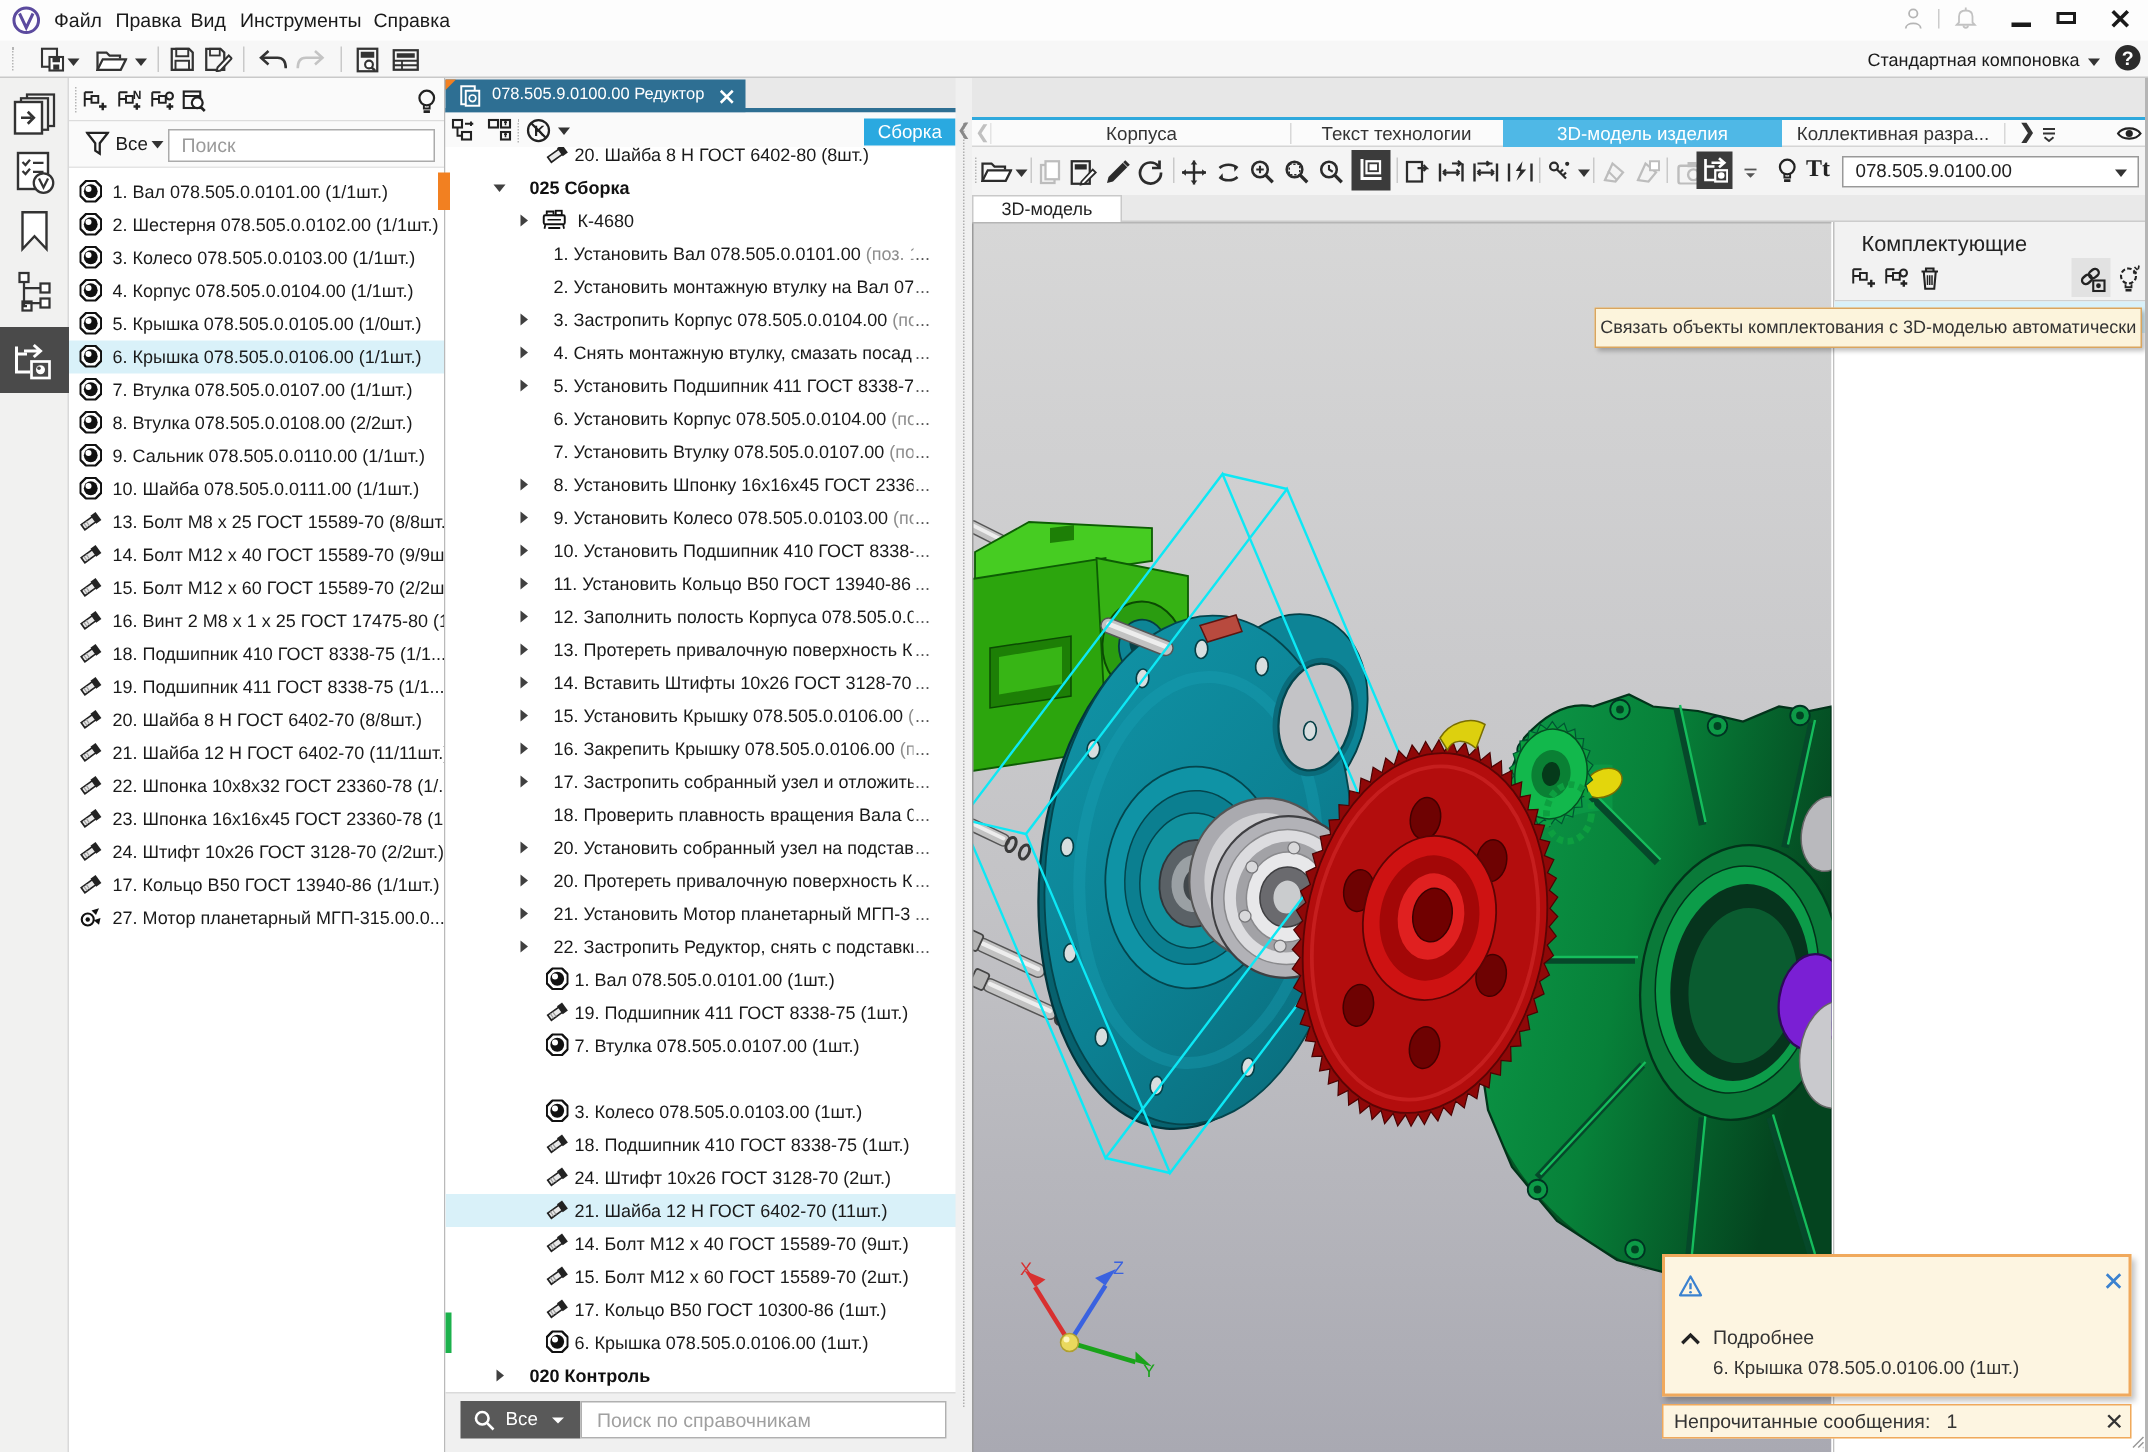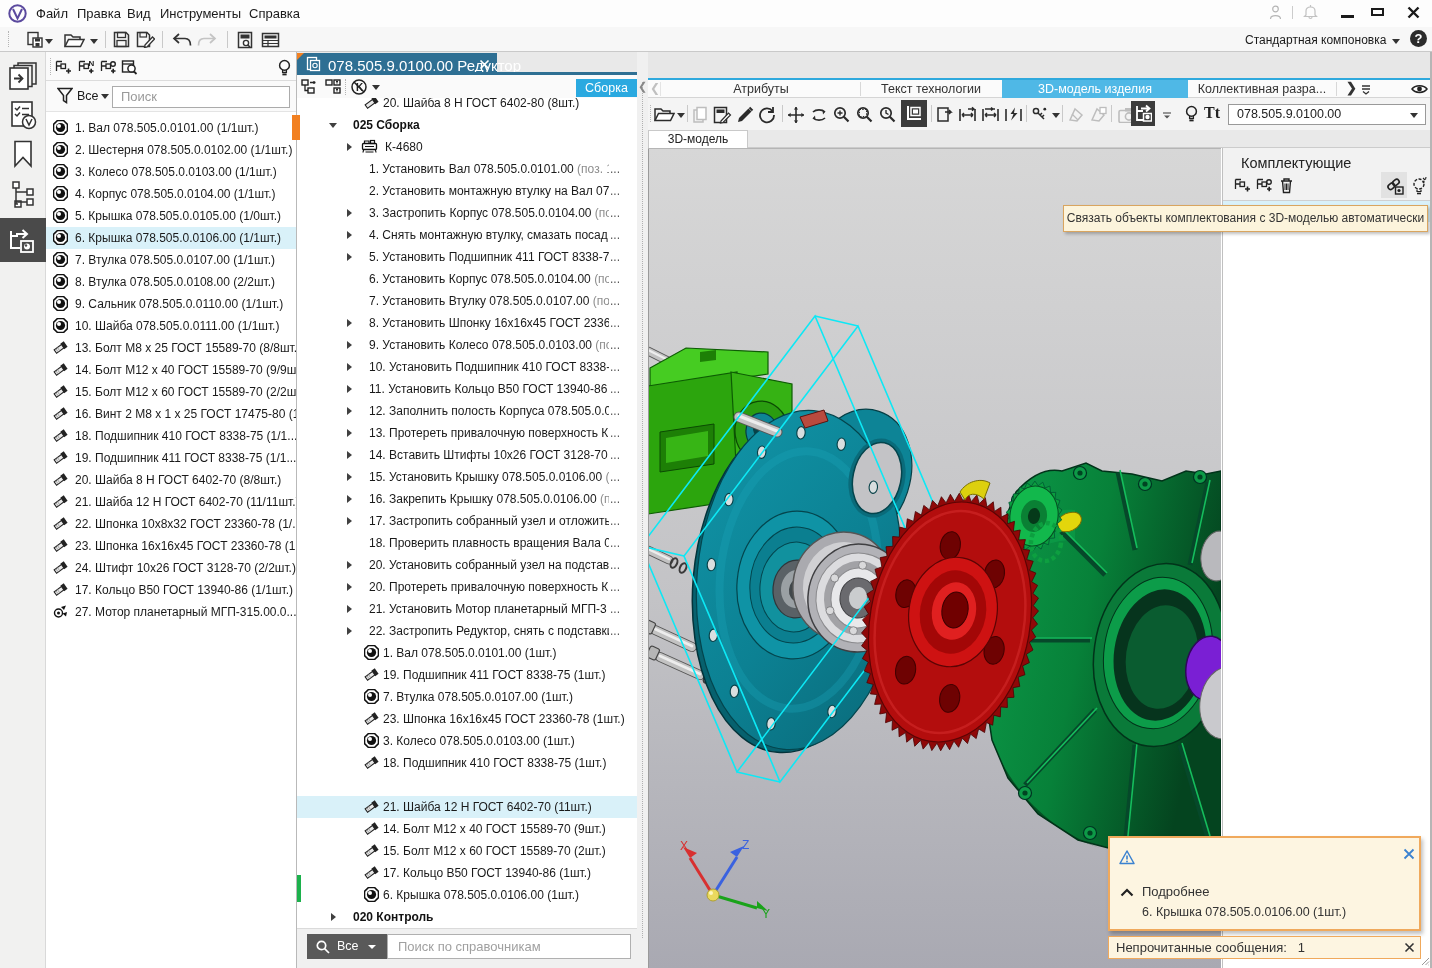--- a/index.html
+++ b/index.html
@@ -420,21 +420,21 @@
     <div class="abs" style="left:292px;top:115px;width:8px;height:25px;background:#f28021;z-index:3"></div>
     <div class="abs mp">
       <div class="mptabs">
         <div class="mptab">
           <div class="abs" style="left:0;top:0;width:0;height:0;border-top:7px solid #f28021;border-right:7px solid transparent"></div>
           <div class="abs" style="left:8px;top:3px"><svg width="16" height="16" viewBox="0 0 16 16">
               <rect x="2.5" y="1.5" width="9" height="12" fill="none" stroke="#fff" stroke-width="1.3"></rect>
               <rect x="5.5" y="4.5" width="9" height="10" fill="#2e6f93" stroke="#fff" stroke-width="1.3"></rect>
               <circle cx="10" cy="9.5" r="2.2" fill="none" stroke="#fff" stroke-width="1.1"></circle>
             </svg></div>
-          <span class="abs" style="left:31px;top:4px;white-space:nowrap;font-size:15px">078.505.9.0100.00 Редуктор</span>
+          <span class="abs" style="left:31px;top:4px;white-space:nowrap;font-size:11px">078.505.9.0100.00 Редуктор</span>
           <svg class="abs" style="left:182px;top:6px" width="11" height="11" viewBox="0 0 11 11">
             <path d="M1.5 1.5 L9.5 9.5 M9.5 1.5 L1.5 9.5" stroke="#fff" stroke-width="1.7"></path>
           </svg>
         </div>
         <div class="abs" style="left:0;top:20px;width:341px;height:3px;background:#2e6f93"></div>
       </div>
       <div class="mptb">
         <svg class="icon" style="left:3px;top:3px" width="18" height="18" viewBox="0 0 18 18">
           <rect x="2" y="2" width="6" height="5" fill="none" stroke="#222" stroke-width="1.4"></rect>
           <rect x="8" y="10" width="6" height="5" fill="none" stroke="#222" stroke-width="1.4"></rect>
@@ -606,50 +606,50 @@
           <span class="tx" style="left:86px">19. Подшипник 411 ГОСТ 8338-75 (1шт.)</span>
         </div>
         <div class="trow" style="top:588px">
           <div style="position:absolute;left:67px;top:3px"><svg width="15" height="15" viewBox="0 0 15 15">
               <path d="M4.5 0.5 L10.5 0.5 L14.5 4.5 L14.5 10.5 L10.5 14.5 L4.5 14.5 L0.5 10.5 L0.5 4.5 Z" fill="#fff" stroke="#111" stroke-width="1.6"></path>
               <circle cx="7.5" cy="7.5" r="4.6" fill="#111"></circle>
               <circle cx="6" cy="6" r="2.0" fill="#fff"></circle>
             </svg></div>
           <span class="tx" style="left:86px">7. Втулка 078.505.0.0107.00 (1шт.)</span>
         </div>
-        <div class="trow" style="top:610px">
-          <div style="position:absolute;left:67px;top:3px"><svg width="15" height="15" viewBox="0 0 15 15">
-              <g transform="rotate(-36 7.5 7.5)">
-                <rect x="1" y="5.6" width="9.5" height="4.2" fill="#e8e8e8" stroke="#222" stroke-width="1.1"></rect>
-                <rect x="9.5" y="4.4" width="4.2" height="6.6" fill="#222"></rect>
-                <line x1="3" y1="5.8" x2="3" y2="9.6" stroke="#999" stroke-width="0.8"></line>
-                <line x1="5" y1="5.8" x2="5" y2="9.6" stroke="#999" stroke-width="0.8"></line>
-              </g>
-            </svg></div>
-          <span class="tx" style="left:86px">23. Шпонка 16х16х45 ГОСТ 23360-78 (1шт.)</span>
-        </div>
         <div class="trow" style="top:632px">
           <div style="position:absolute;left:67px;top:3px"><svg width="15" height="15" viewBox="0 0 15 15">
               <path d="M4.5 0.5 L10.5 0.5 L14.5 4.5 L14.5 10.5 L10.5 14.5 L4.5 14.5 L0.5 10.5 L0.5 4.5 Z" fill="#fff" stroke="#111" stroke-width="1.6"></path>
               <circle cx="7.5" cy="7.5" r="4.6" fill="#111"></circle>
               <circle cx="6" cy="6" r="2.0" fill="#fff"></circle>
             </svg></div>
           <span class="tx" style="left:86px">3. Колесо 078.505.0.0103.00 (1шт.)</span>
         </div>
         <div class="trow" style="top:654px">
           <div style="position:absolute;left:67px;top:3px"><svg width="15" height="15" viewBox="0 0 15 15">
               <g transform="rotate(-36 7.5 7.5)">
                 <rect x="1" y="5.6" width="9.5" height="4.2" fill="#e8e8e8" stroke="#222" stroke-width="1.1"></rect>
                 <rect x="9.5" y="4.4" width="4.2" height="6.6" fill="#222"></rect>
                 <line x1="3" y1="5.8" x2="3" y2="9.6" stroke="#999" stroke-width="0.8"></line>
                 <line x1="5" y1="5.8" x2="5" y2="9.6" stroke="#999" stroke-width="0.8"></line>
               </g>
             </svg></div>
           <span class="tx" style="left:86px">18. Подшипник 410 ГОСТ 8338-75 (1шт.)</span>
         </div>
+        <div class="trow" style="top:676px">
+          <div style="position:absolute;left:67px;top:3px"><svg width="15" height="15" viewBox="0 0 15 15">
+              <g transform="rotate(-36 7.5 7.5)">
+                <rect x="1" y="5.6" width="9.5" height="4.2" fill="#e8e8e8" stroke="#222" stroke-width="1.1"></rect>
+                <rect x="9.5" y="4.4" width="4.2" height="6.6" fill="#222"></rect>
+                <line x1="3" y1="5.8" x2="3" y2="9.6" stroke="#999" stroke-width="0.8"></line>
+                <line x1="5" y1="5.8" x2="5" y2="9.6" stroke="#999" stroke-width="0.8"></line>
+              </g>
+            </svg></div>
+          <span class="tx" style="left:86px">24. Штифт 10х26 ГОСТ 3128-70 (2шт.)</span>
+        </div>
         <div class="trow hl" style="top:698px">
           <div style="position:absolute;left:67px;top:3px"><svg width="15" height="15" viewBox="0 0 15 15">
               <g transform="rotate(-36 7.5 7.5)">
                 <rect x="1" y="5.6" width="9.5" height="4.2" fill="#e8e8e8" stroke="#222" stroke-width="1.1"></rect>
                 <rect x="9.5" y="4.4" width="4.2" height="6.6" fill="#222"></rect>
                 <line x1="3" y1="5.8" x2="3" y2="9.6" stroke="#999" stroke-width="0.8"></line>
                 <line x1="5" y1="5.8" x2="5" y2="9.6" stroke="#999" stroke-width="0.8"></line>
               </g>
             </svg></div>
           <span class="tx" style="left:86px">21. Шайба 12 Н ГОСТ 6402-70 (11шт.)</span>
@@ -678,21 +678,21 @@
         </div>
         <div class="trow" style="top:764px">
           <div style="position:absolute;left:67px;top:3px"><svg width="15" height="15" viewBox="0 0 15 15">
               <g transform="rotate(-36 7.5 7.5)">
                 <rect x="1" y="5.6" width="9.5" height="4.2" fill="#e8e8e8" stroke="#222" stroke-width="1.1"></rect>
                 <rect x="9.5" y="4.4" width="4.2" height="6.6" fill="#222"></rect>
                 <line x1="3" y1="5.8" x2="3" y2="9.6" stroke="#999" stroke-width="0.8"></line>
                 <line x1="5" y1="5.8" x2="5" y2="9.6" stroke="#999" stroke-width="0.8"></line>
               </g>
             </svg></div>
-          <span class="tx" style="left:86px">17. Кольцо В50 ГОСТ 13940-86 (1шт.)</span>
+          <span class="tx" style="left:86px">17. Кольцо В50 ГОСТ 10300-86 (1шт.)</span>
         </div>
         <div class="trow" style="top:786px">
           <div style="position:absolute;left:67px;top:3px"><svg width="15" height="15" viewBox="0 0 15 15">
               <path d="M4.5 0.5 L10.5 0.5 L14.5 4.5 L14.5 10.5 L10.5 14.5 L4.5 14.5 L0.5 10.5 L0.5 4.5 Z" fill="#fff" stroke="#111" stroke-width="1.6"></path>
               <circle cx="7.5" cy="7.5" r="4.6" fill="#111"></circle>
               <circle cx="6" cy="6" r="2.0" fill="#fff"></circle>
             </svg></div>
           <span class="tx" style="left:86px">6. Крышка 078.505.0.0106.00 (1шт.)</span>
         </div>
         <div class="trow" style="top:808px">
@@ -713,21 +713,21 @@
         <div class="abs" style="left:90px;top:5px;width:244px;height:25px;background:#fff;border:1px solid #b0b0b0;font-size:13px;color:#a0a0a0;line-height:23px;padding-left:10px">Поиск по справочникам</div>
       </div>
     </div>
     <div class="abs vsplit">
       <div class="abs" style="left:5px;top:30px;width:1px;height:856px;border-left:1px dotted #b0b0b0"></div>
       <span class="abs" style="left:1px;top:28px;color:#888;font-size:11px">❮</span>
     </div>
     <div class="abs rband"></div>
     <div class="abs rtabs">
       <span class="abs" style="left:2px;top:1px;color:#c0c0c0;font-size:12px">❮</span>
-      <div class="rtab" style="left:14px;width:198px">Атрибуты</div>
+      <div class="rtab" style="left:14px;width:198px">Корпуса</div>
       <div class="abs" style="left:212px;top:2px;width:1px;height:14px;background:#d8d8d8"></div>
       <div class="rtab" style="left:213px;width:140px">Текст технологии</div>
       <div class="rtab" style="left:354px;width:186px;background:#4fb8e6;color:#fff">3D-модель изделия</div>
       <div class="rtab" style="left:540px;width:148px">Коллективная разра...</div>
       <div class="abs" style="left:688px;top:2px;width:1px;height:14px;background:#d8d8d8"></div>
       <div class="abs" style="left:12px;top:2px;width:1px;height:14px;background:#e4e4e4"></div>
       <span class="abs" style="left:698px;top:0px;color:#333;font-size:13px;font-weight:bold">❯</span>
       <svg class="abs" style="left:713px;top:4px" width="10" height="11" viewBox="0 0 10 11">
         <path d="M1 2 L9 2 M1 5 L9 5" stroke="#333" stroke-width="1.3"></path>
         <path d="M2 7.5 L5 10 L8 7.5" fill="none" stroke="#333" stroke-width="1.3"></path>

